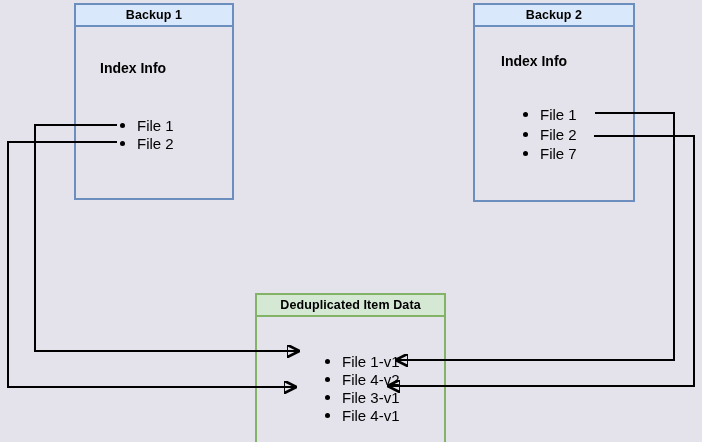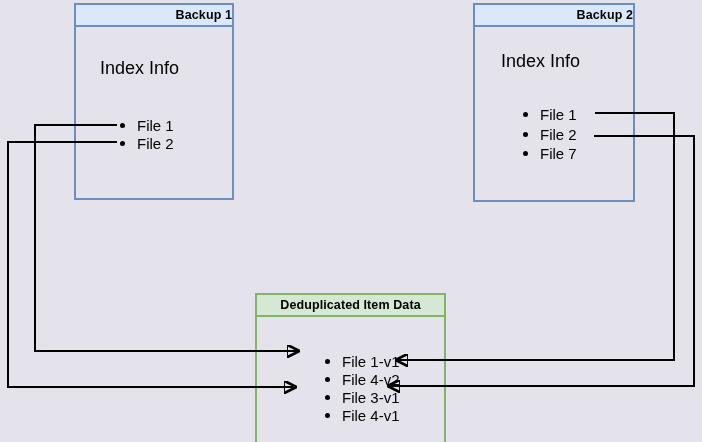--- a/index.html
+++ b/index.html
@@ -23,28 +23,29 @@
   .node-title{
     box-sizing:border-box;
     width:100%;
     height:22px;
     line-height:20px;
     text-align:center;
     font-size:12.5px;
     font-weight:bold;
     letter-spacing:0.1px;
   }
-  .blue .node-title{background:var(--blue-fill,#dae8fc);border-bottom:2px solid var(--blue-border,#6c8ebf);text-align:right;}
+  .blue .node-title{background:var(--blue-fill,#dae8fc);border-bottom:2px solid var(--blue-border,#6c8ebf);}
   .green .node-title{background:var(--green-fill,#d5e8d4);border-bottom:2px solid var(--green-border,#82b366);}
 
   .idx-label{
     position:absolute;
-    font-size:18px;
+    font-size:14px;
     line-height:26px;
     white-space:nowrap;
+    font-weight:bold;
   }
 
   .file-list{position:absolute;left:0;right:0;}
   .file-row{
     display:flex;
     align-items:center;
     font-size:15px;
     white-space:nowrap;
   }
   .b1 .file-row{height:18px;padding-left:44px;}

